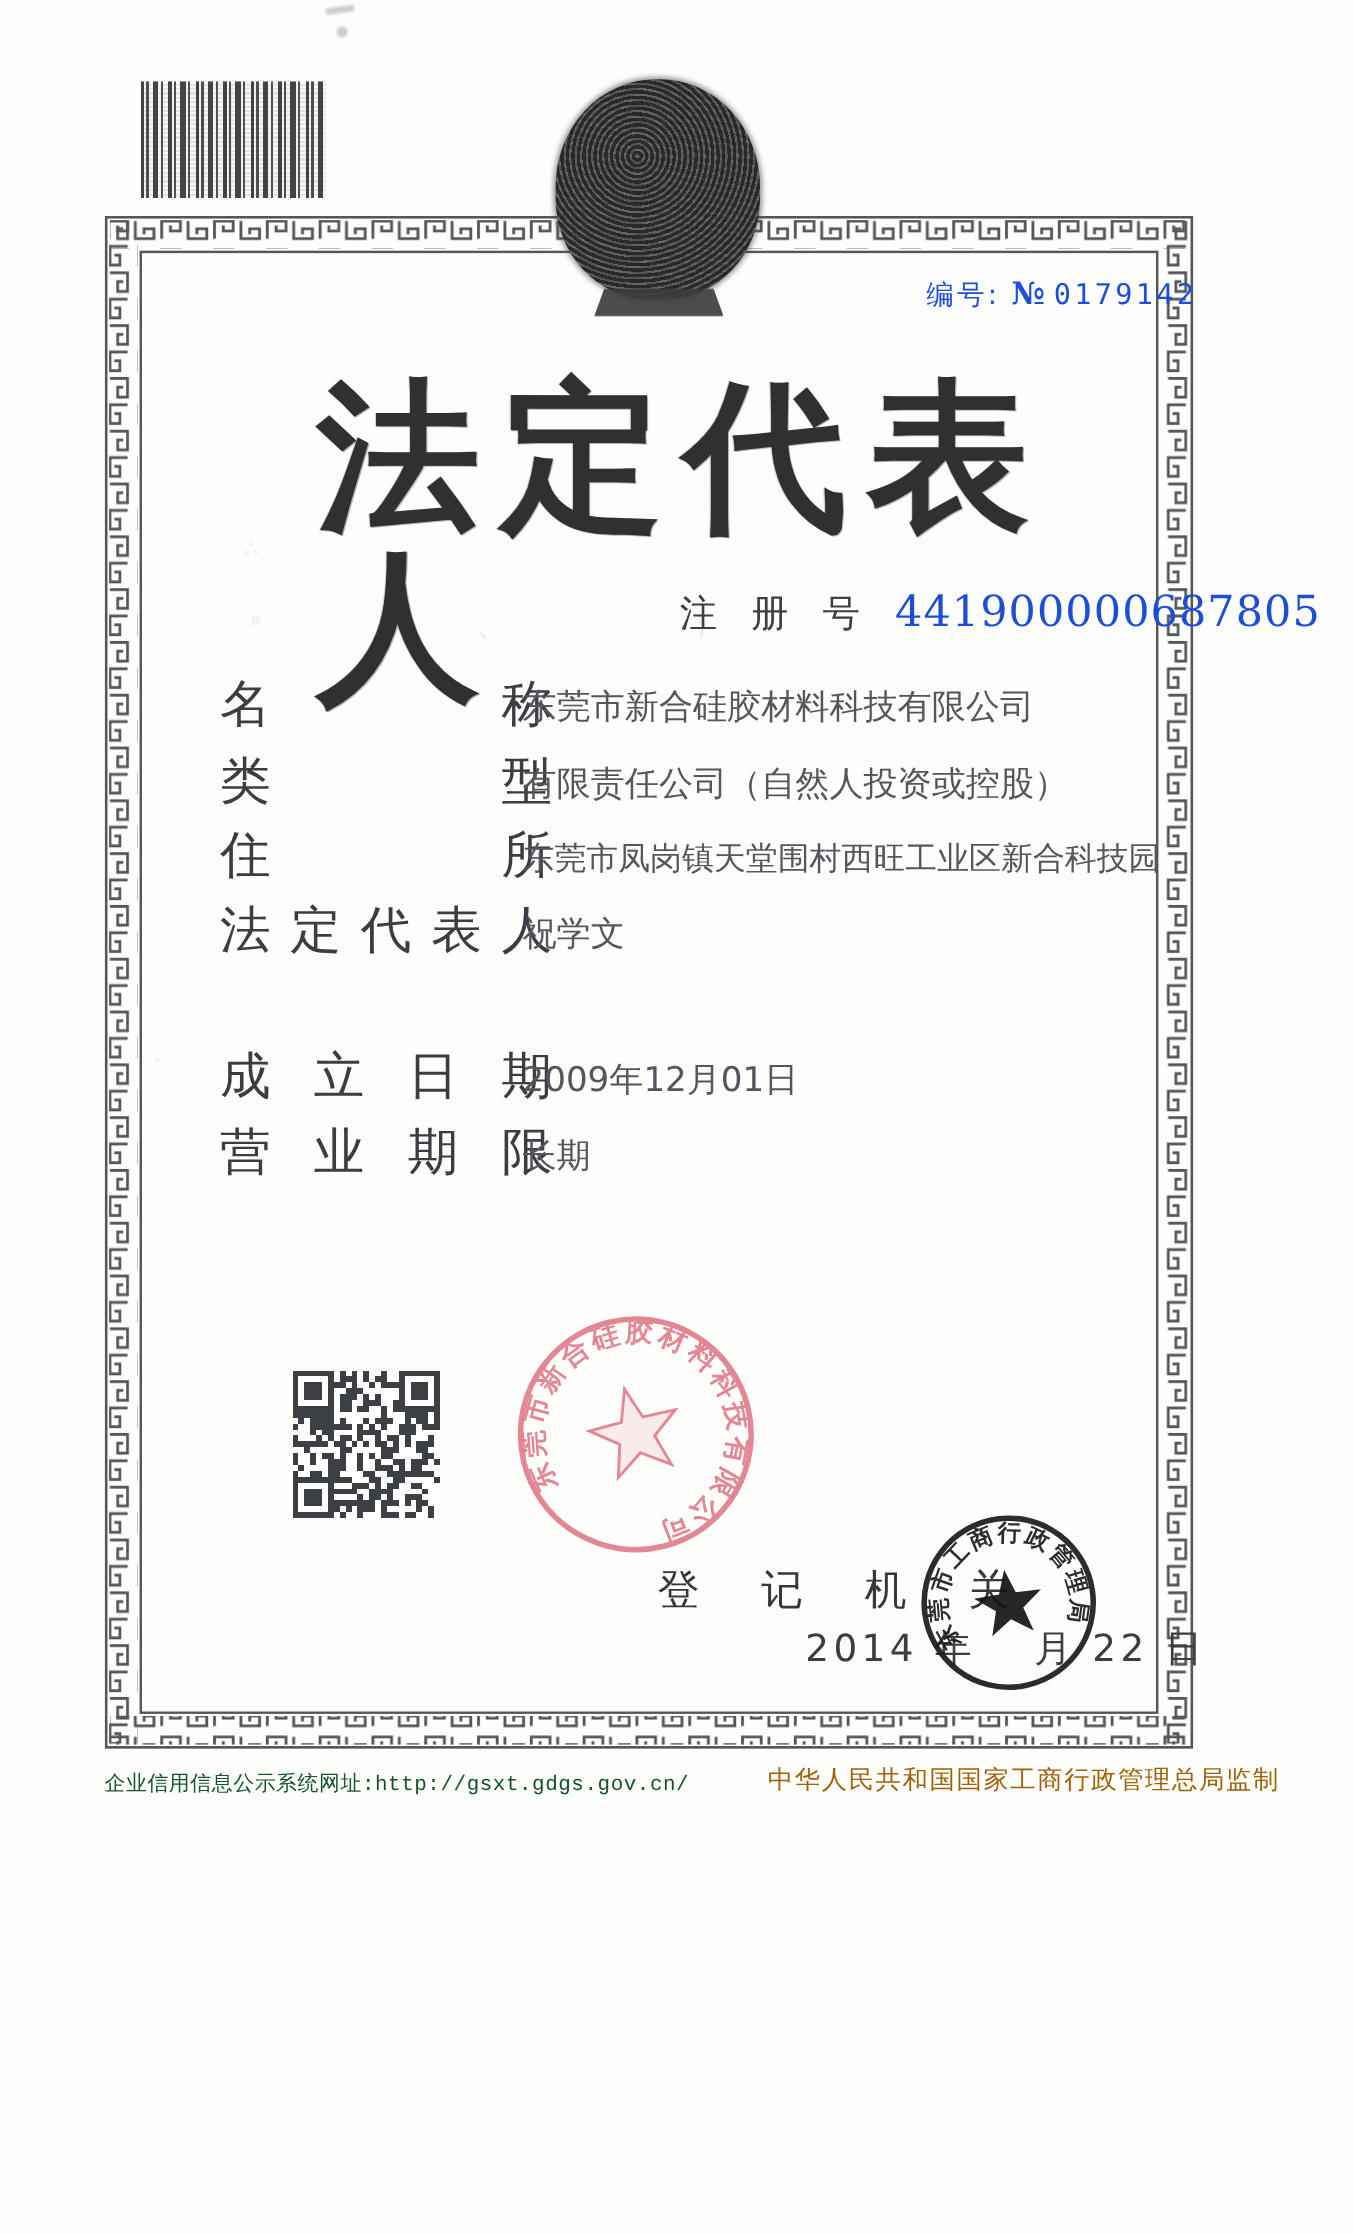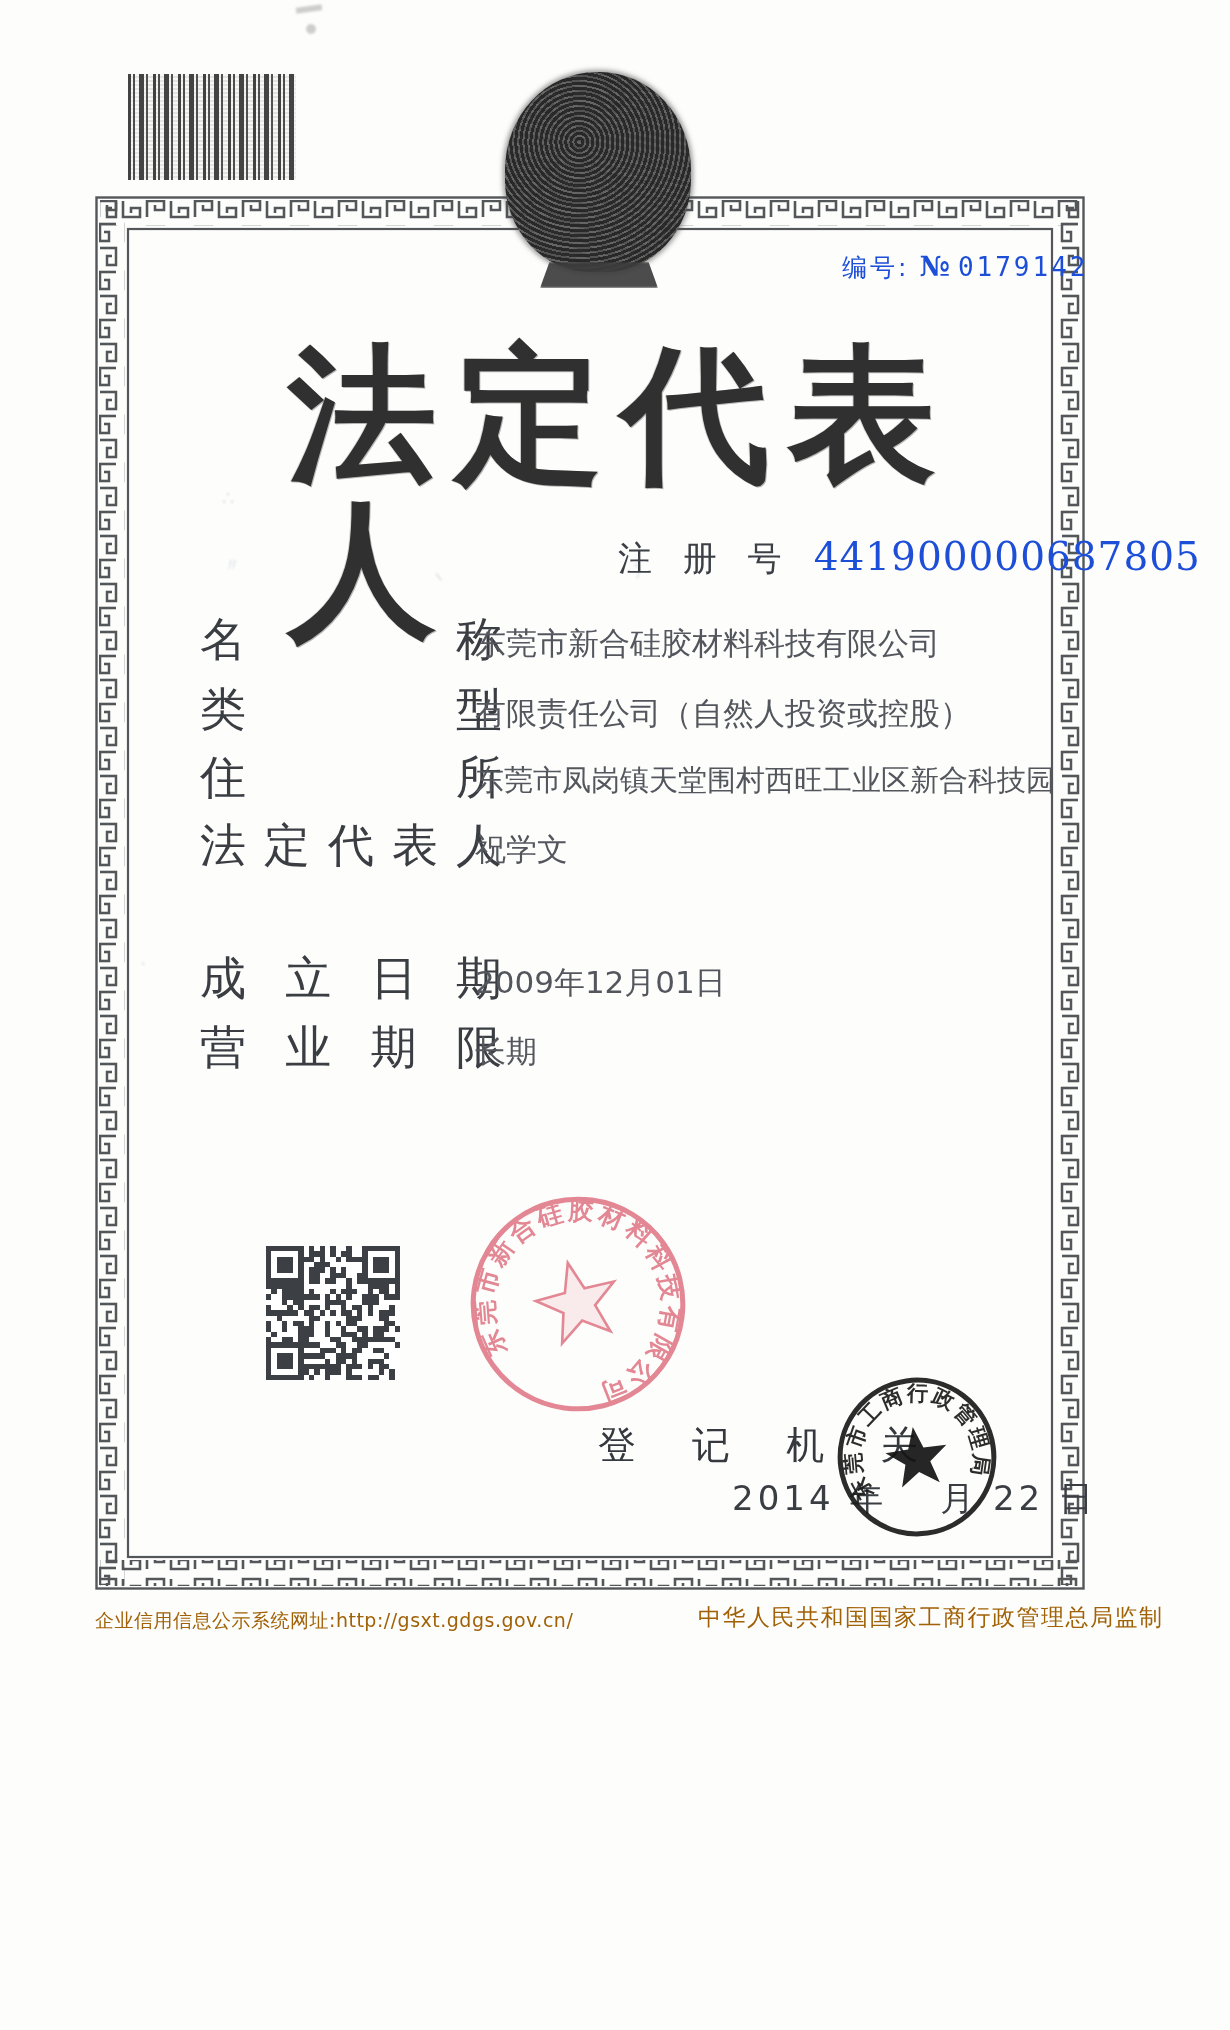--- a/index.html
+++ b/index.html
@@ -68,21 +68,21 @@
   
   .qr{position:absolute;left:266px;top:1246px;width:134px;height:134px;background:#fff;}
   .qr svg{width:100%;height:100%;}
   
   .red-stamp{position:absolute;left:452px;top:1178px;width:252px;height:252px;opacity:.82;filter:blur(.3px);}
   .black-stamp{position:absolute;left:826px;top:1366px;width:182px;height:182px;opacity:.92;filter:blur(.2px);}
   
   .issuer{position:absolute;left:598px;top:1420px;font-size:38px;color:#35393e;letter-spacing:22px;white-space:nowrap;}
   .issue-date{position:absolute;left:732px;top:1476px;font-size:34px;color:#3a3e43;letter-spacing:4px;white-space:nowrap;}
   
-  .footer-left{position:absolute;left:95px;top:1608px;font-size:19px;color:#a16207;letter-spacing:.5px;}
+  .footer-left{position:absolute;left:95px;top:1608px;font-size:19px;color:#14532d;letter-spacing:.5px;font-family:Liberation Mono, monospace;}
   .footer-right{position:absolute;left:698px;top:1602px;font-size:23px;color:#a16207;letter-spacing:1.5px;font-weight:500;}
 </style>
 </head>
 <body>
 
 <div class="page">
 
   <div class="smudge" style="left:296px;top:6px;width:26px;height:6px;transform:rotate(-8deg);"></div>
   <div class="smudge" style="left:306px;top:24px;width:10px;height:10px;border-radius:50%;"></div>
   <div class="ghost" style="left:222px;top:552px;">〃</div>

